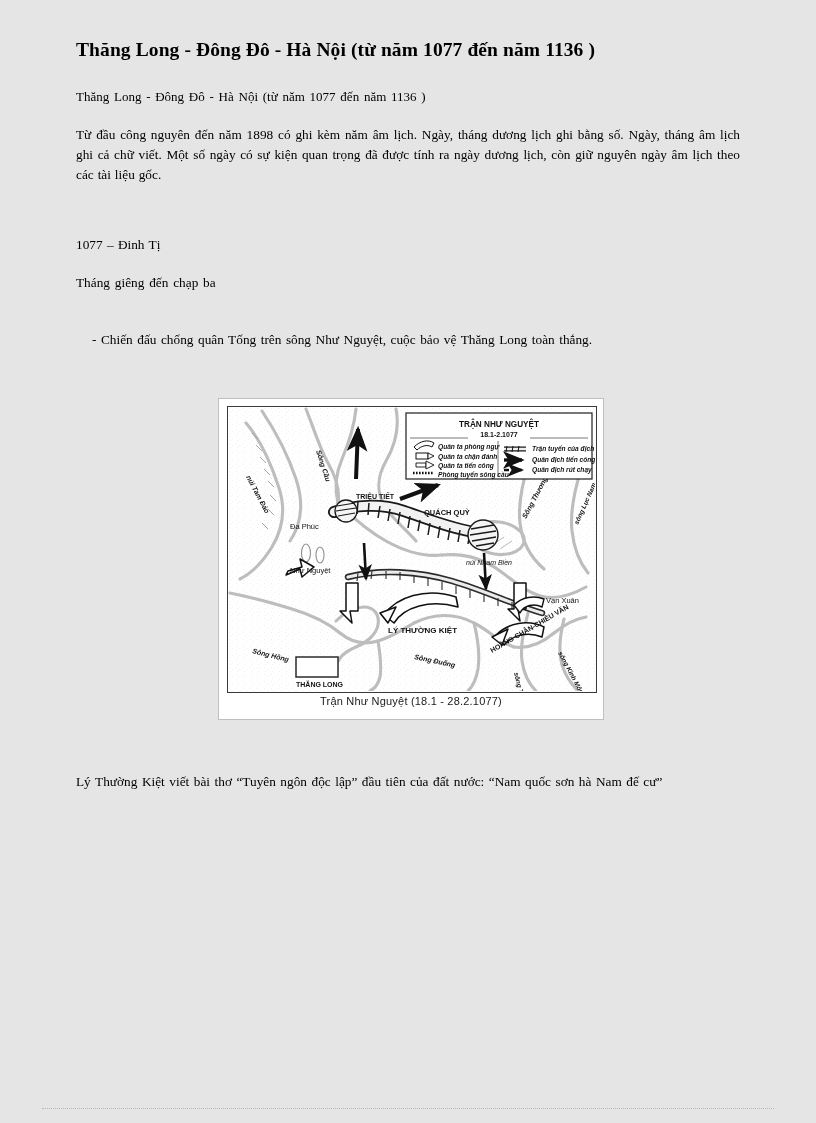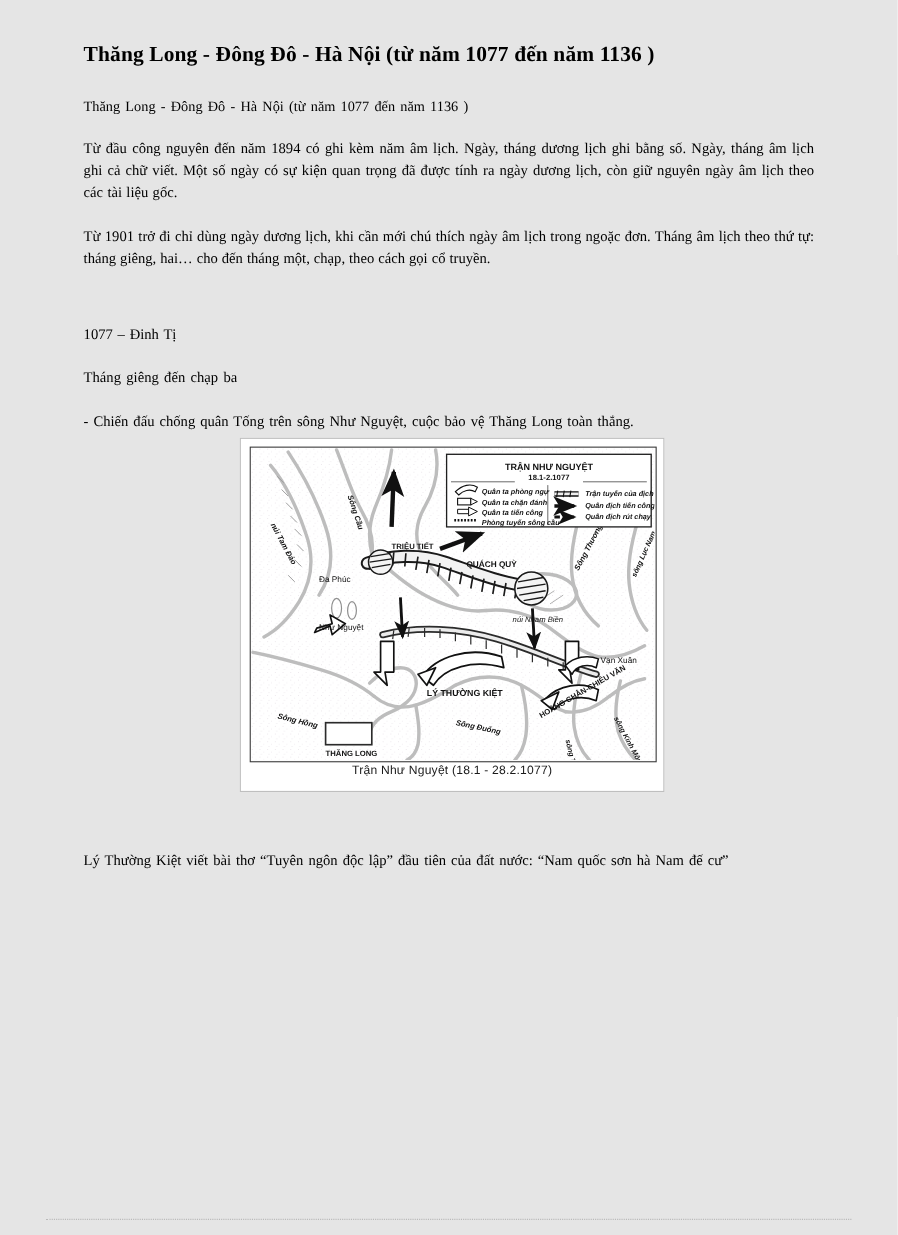--- a/index.html
+++ b/index.html
@@ -72,21 +72,21 @@
   .month-line {
     font-size: 13.3px;
     margin: 0;
     padding-top: 20px;
     line-height: 1.4;
     word-spacing: 1.5px;
   }
 
   .event-line {
     font-size: 13.3px;
-    margin: 0;
+    margin: 16px;
     padding-top: 22px;
     line-height: 1.4;
     word-spacing: 1.2px;
   }
 
   .closing-para {
     font-size: 13.3px;
     margin: 0;
     padding-top: 22px;
     line-height: 1.5;
@@ -150,23 +150,22 @@
 <body>
 
 <div class="page">
 
   <div class="content">
 
     <h1 class="doc-title">Thăng Long - Đông Đô - Hà Nội (từ năm 1077 đến năm 1136 )</h1>
 
     <p class="subtitle">Thăng Long  - Đông Đô - Hà Nội (từ năm  1077 đến năm  1136 )</p>
 
-    <p class="para">Từ đầu công nguyên  đến năm  1894 có ghi  kèm năm  âm lịch.  Ngày, tháng  dương lịch  ghi  bằng số. Ngày, tháng  âm lịch  ghi  cả chữ viết.  Một số ngày  có sự kiện  quan trọng  đã được tính  ra ngày  dương lịch,  còn giữ  nguyên  ngày  âm lịch  theo  các tài liệu  gốc.</p>
-
-    <p class="para tight">Từ 1901 trở đi chỉ dùng ngày  dương lịch,  khi cần mới chú thích ngày  âm lịch  trong ngoặc đơn.  Tháng  âm lịch  theo thứ tự: tháng  giêng,  hai…  cho đến tháng một, chạp, theo cách gọi cổ truyền.</p>
+    <p class="para">Từ đầu công nguyên  đến năm  1898 có ghi  kèm năm  âm lịch.  Ngày, tháng  dương lịch  ghi  bằng số. Ngày, tháng  âm lịch  ghi  cả chữ viết.  Một số ngày  có sự kiện  quan trọng  đã được tính  ra ngày  dương lịch,  còn giữ  nguyên  ngày  âm lịch  theo  các tài liệu  gốc.</p>
+
 
     <p class="year-line">1077 – Đinh Tị</p>
 
     <p class="month-line">Tháng  giêng  đến chạp  ba</p>
 
     <p class="event-line">- Chiến  đấu chống  quân Tống  trên sông Như Nguyệt,  cuộc bảo vệ Thăng  Long  toàn thắng.</p>
 
   </div>
 
   <div class="figure-wrap">

